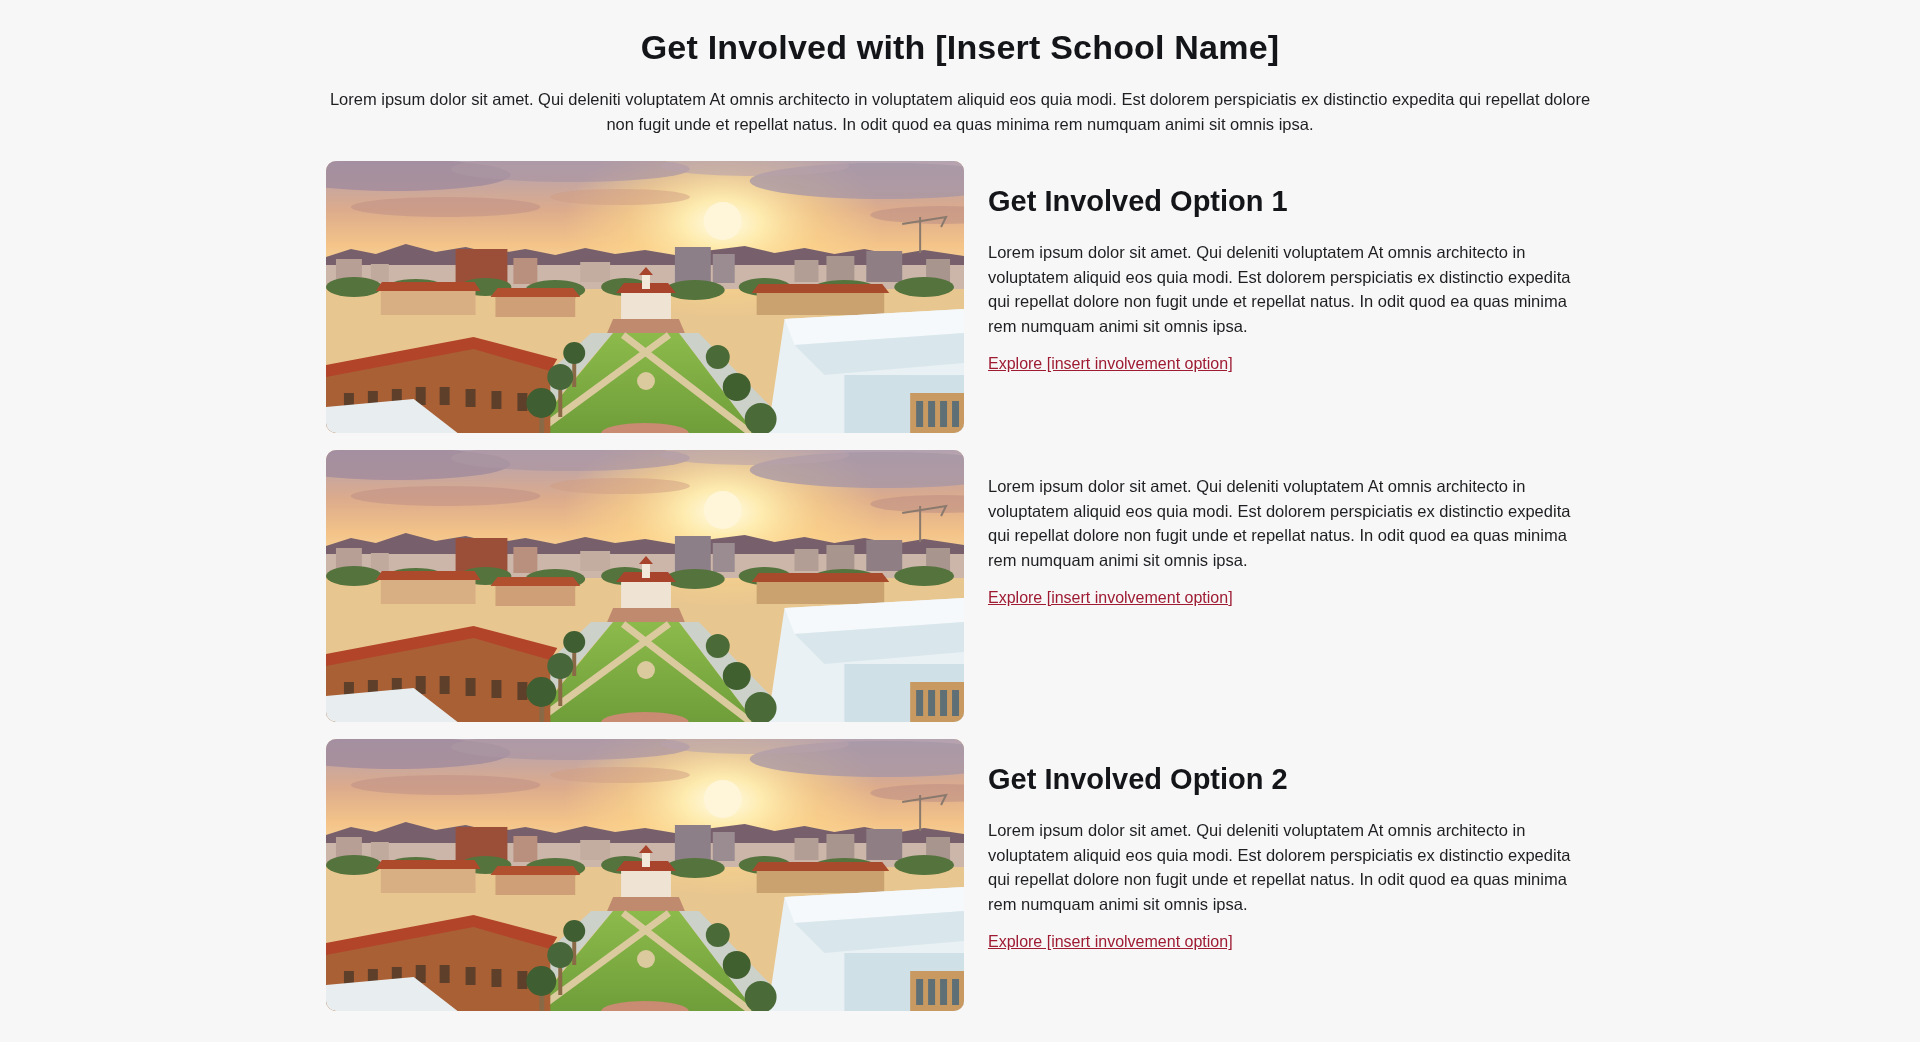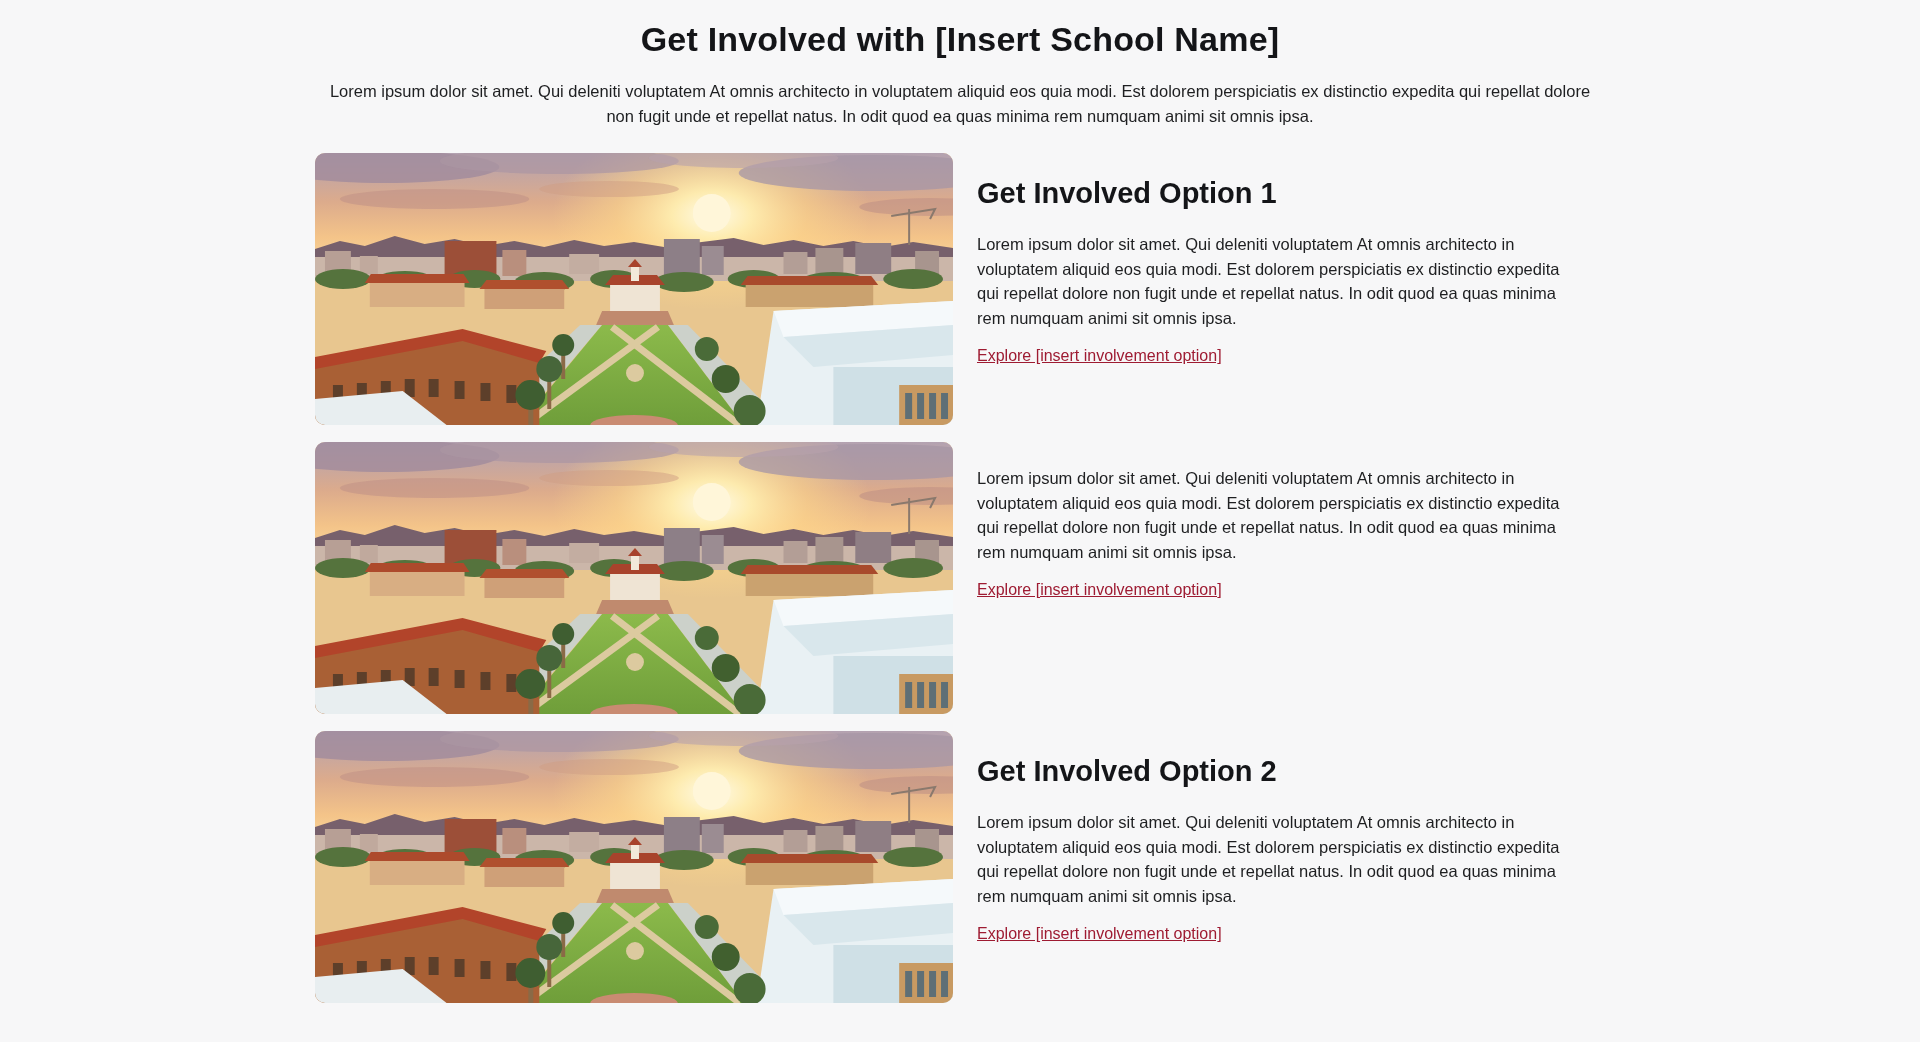--- a/index.html
+++ b/index.html
@@ -7,21 +7,21 @@
   body {
     width: 1920px; height: 1056px; overflow: hidden;
     background: #f7f7f8;
     font-family: "Liberation Sans", "DejaVu Sans", sans-serif;
     color: #1e1f21;
     position: relative;
   }
   .content {
     width: 1290px;
     margin: 0 auto;
-    padding-top: 20px;
+    padding-top: 28px;
   }
   .page-title {
     font-size: 34px;
     font-weight: 700;
     color: #141518;
     text-align: center;
     margin: 0 0 20px 0;
     letter-spacing: 0.2px;
   }
   .intro {
@@ -29,20 +29,21 @@
     line-height: 25px;
     text-align: center;
     color: #1e1f21;
     margin: 0 auto 24px auto;
     max-width: 1290px;
   }
   .option-row {
     display: flex;
     align-items: flex-start;
     margin-bottom: 17px;
+    justify-content: center;
   }
   .media {
     flex: 0 0 638px;
     width: 638px; height: 272px;
     border-radius: 10px;
     overflow: hidden;
     background: #e8c68f;
   }
   .media svg { display: block; width: 638px; height: 272px; }
   .text-col {

